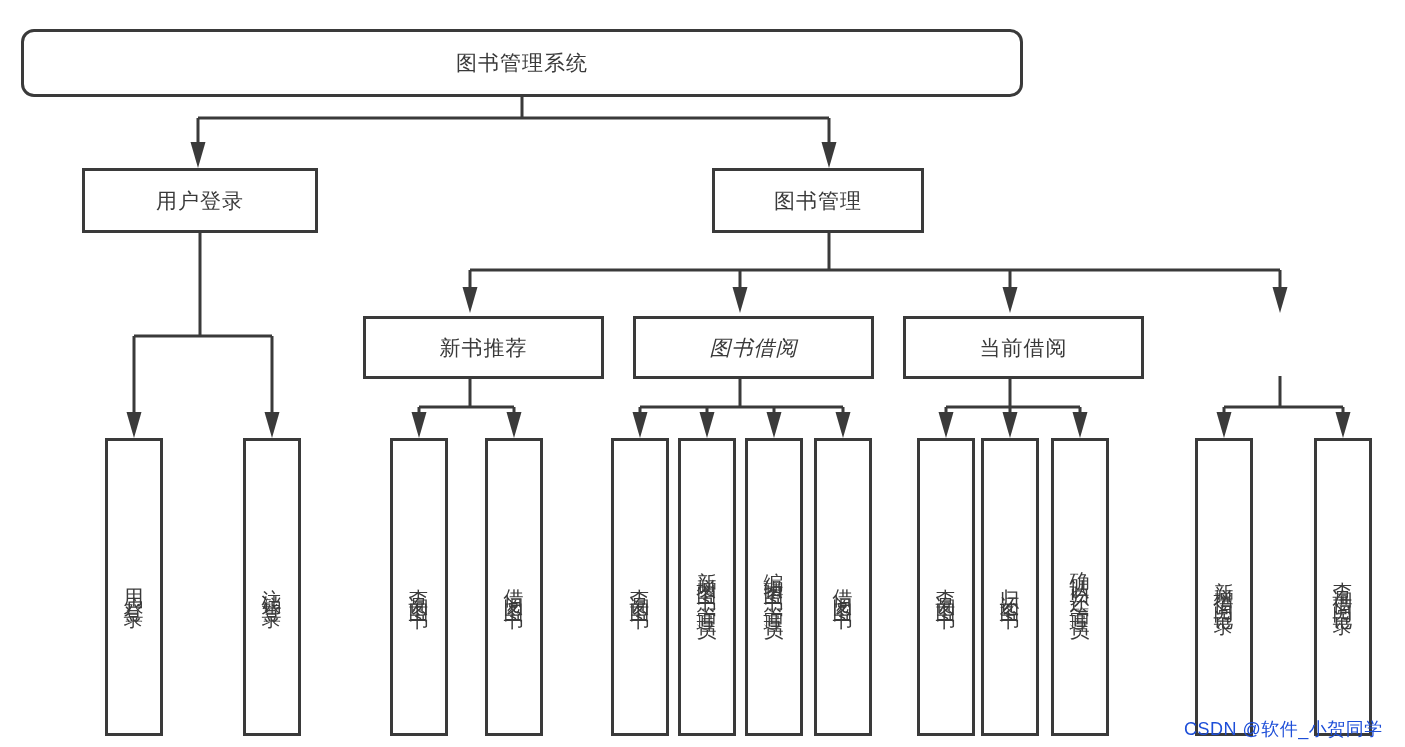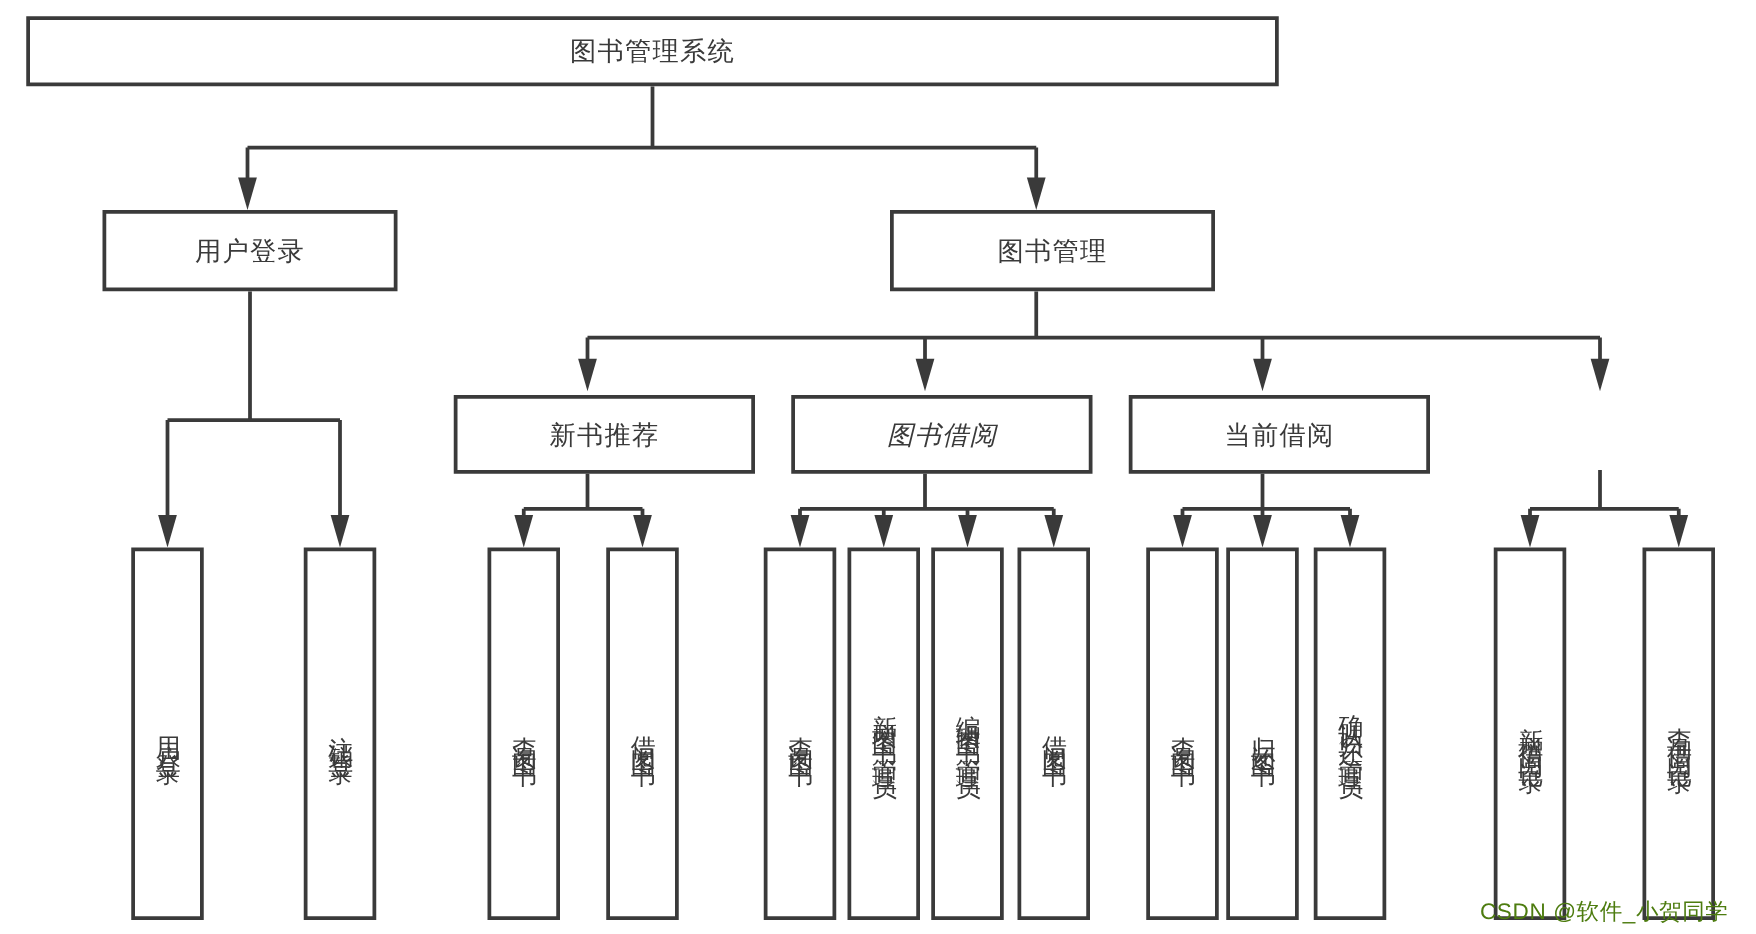--- a/index.html
+++ b/index.html
@@ -13,24 +13,24 @@
     border:3px solid #3a3a3a; background:#ffffff; color:#3a3a3a;
     display:flex; align-items:center; justify-content:center;
     text-align:center;
   }
   .h-node { font-size:21px; letter-spacing:1px; }
   .v-node {
     writing-mode:vertical-rl; text-orientation:mixed;
     font-size:20px; letter-spacing:7px; line-height:1;
   }
   
-  .n-root   { left:21px;  top:13px;  width:1002px; height:56px; }
+  .n-root   { left:21px;  top:29px;  width:1002px; height:68px;border-radius:13px; }
   
   .n-login  { left:82px;  top:168px; width:236px; height:65px; }
-  .n-mgmt   { left:712px; top:168px; width:260px; height:65px; }
+  .n-mgmt   { left:712px; top:168px; width:212px; height:65px; }
   
   .lv3      { top:316px; width:241px; height:63px; }
   .n-rec    { left:363px; }
   .n-borrow { left:633px;font-style:italic; }
   .n-cur    { left:903px; }
   .n-hist   { left:1173px; }
   
   .leaf     { top:438px; width:58px; height:298px; }
   .lf-0  { left:105px; }
   .lf-1  { left:243px; }
@@ -40,21 +40,21 @@
   .lf-5  { left:678px; }
   .lf-6  { left:745px; }
   .lf-7  { left:814px; }
   .lf-8  { left:917px; }
   .lf-9  { left:981px; }
   .lf-10 { left:1051px; }
   .lf-11 { left:1195px; }
   .lf-12 { left:1314px; }
   .watermark {
     position:absolute; left:1184px; top:717px; z-index:6;
-    font-size:18px; color:#4d7c0f; letter-spacing:0.5px; white-space:nowrap;
+    font-size:18px; color:#1d4ed8; letter-spacing:0.5px; white-space:nowrap;
   }
 </style>
 </head>
 <body>
 
 <div class="canvas">
 
   <svg class="wires" viewBox="0 0 1405 747" xmlns="http://www.w3.org/2000/svg" aria-hidden="true">
     <g stroke="#3a3a3a" stroke-width="3" fill="none">
       <path d="M522 69 V118 M198 118 H829 M198 118 V144 M829 118 V144"></path>

